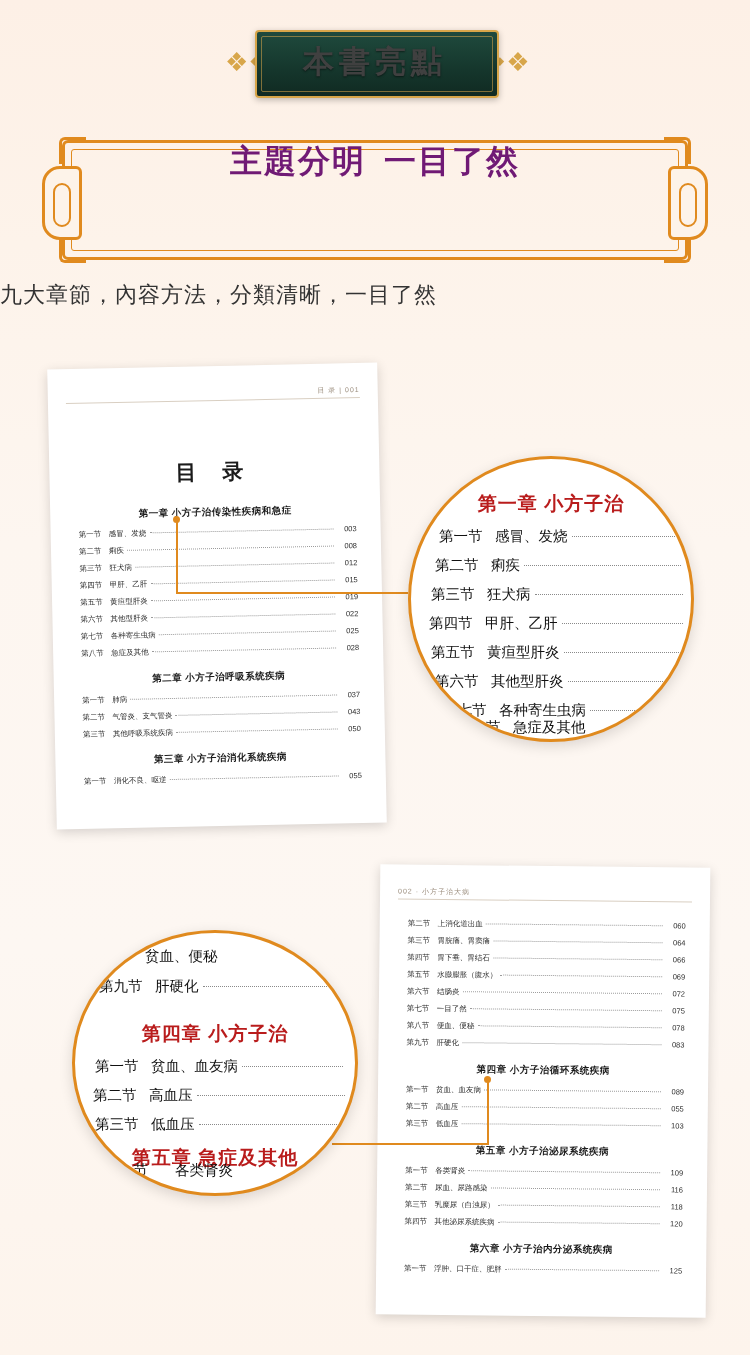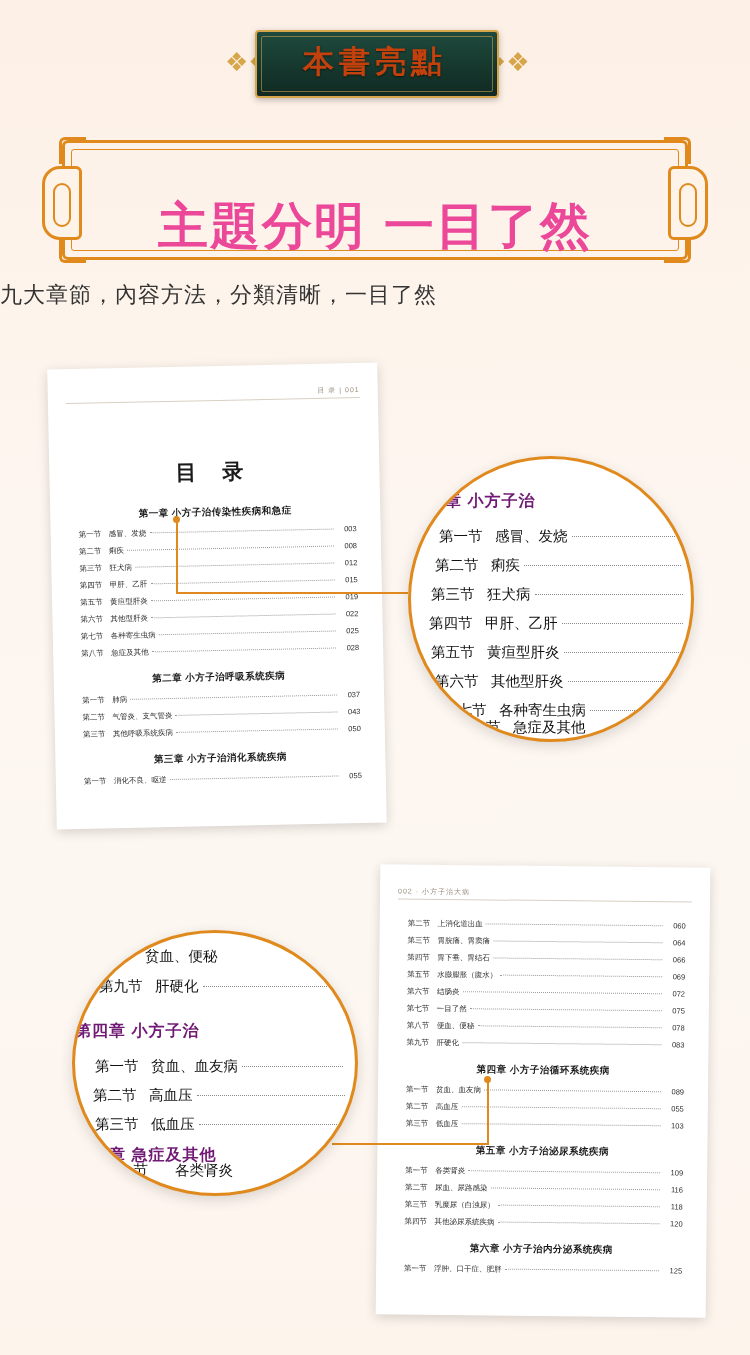--- a/index.html
+++ b/index.html
@@ -20,21 +20,21 @@
     border:2px solid #d8a64a;border-radius:4px;
     box-shadow:0 2px 6px rgba(0,0,0,.25);
   }
   .banner .plate:before{
     content:"";position:absolute;left:4px;top:4px;right:4px;bottom:4px;
     border:1px solid rgba(216,166,74,.55);border-radius:2px;
   }
   .banner .title{
     position:absolute;left:30px;top:0;width:240px;height:64px;
     display:flex;align-items:center;justify-content:center;
-    color:#c2410c;font-size:31px;font-weight:bold;letter-spacing:5px;
+    color:#404040;font-size:31px;font-weight:bold;letter-spacing:5px;
     text-shadow:0 1px 2px rgba(0,0,0,.5);
   }
   .banner .wing{
     position:absolute;top:12px;width:42px;height:40px;
     color:#d8a64a;font-size:26px;line-height:40px;text-align:center;
   }
   .banner .wing.l{left:0;}
   .banner .wing.r{right:0;}
   .banner .tail{
     position:absolute;top:52px;width:0;height:0;
@@ -66,22 +66,22 @@
     position:absolute;top:26px;width:34px;height:68px;
     border:3px solid #e08a1e;background:#fdf3e9;
   }
   .frame .knob.l{left:-20px;border-radius:18px 6px 6px 18px;}
   .frame .knob.r{right:-20px;border-radius:6px 18px 18px 6px;}
   .frame .knob:before{
     content:"";position:absolute;left:8px;top:14px;width:14px;height:40px;
     border:2px solid #e08a1e;border-radius:10px;
   }
   .headline{
-    position:absolute;inset:0;display:flex;align-items:flex-end;justify-content:center;
-    color:#ec4899;font-size:50px;font-weight:bold;letter-spacing:2px;
+    position:absolute;inset:0;display:flex;align-items:flex-start;justify-content:center;
+    color:#701a75;font-size:32px;font-weight:bold;letter-spacing:2px;
     font-family:"DejaVu Sans","Liberation Sans",sans-serif;
   }
   .headline .gap{display:inline-block;width:18px;}
 
   .subhead{
     position:absolute;left:0;right:0;top:280px;text-align:left;
     color:#333;font-size:22px;letter-spacing:1px;
   }
 
   
@@ -118,22 +118,22 @@
 
   
   .lens{
     position:absolute;border-radius:50%;background:#fff;
     border:3px solid #e08a1e;overflow:hidden;
     box-shadow:0 4px 14px rgba(0,0,0,.14);
   }
   .lens.l1{left:408px;top:456px;width:280px;height:280px;}
   .lens.l2{left:72px;top:930px;width:280px;height:260px;}
   .lens .lchap{
-    position:absolute;left:0;right:0;text-align:left;
-    font-size:16px;font-weight:bold;color:#701a75;letter-spacing:1px;
+    position:absolute;left:0;right:0;text-align:center;
+    font-size:19px;font-weight:bold;color:#b91c1c;letter-spacing:1px;
   }
   .lrow{
     position:absolute;display:flex;align-items:baseline;
     font-size:14.5px;color:#111;
   }
   .lrow .lsec{width:56px;flex:none;}
   .lrow .lnm{white-space:nowrap;}
   .lrow .ldots{
     flex:1;margin-left:4px;border-bottom:1px dotted #8a8a8a;transform:translateY(-4px);
   }

